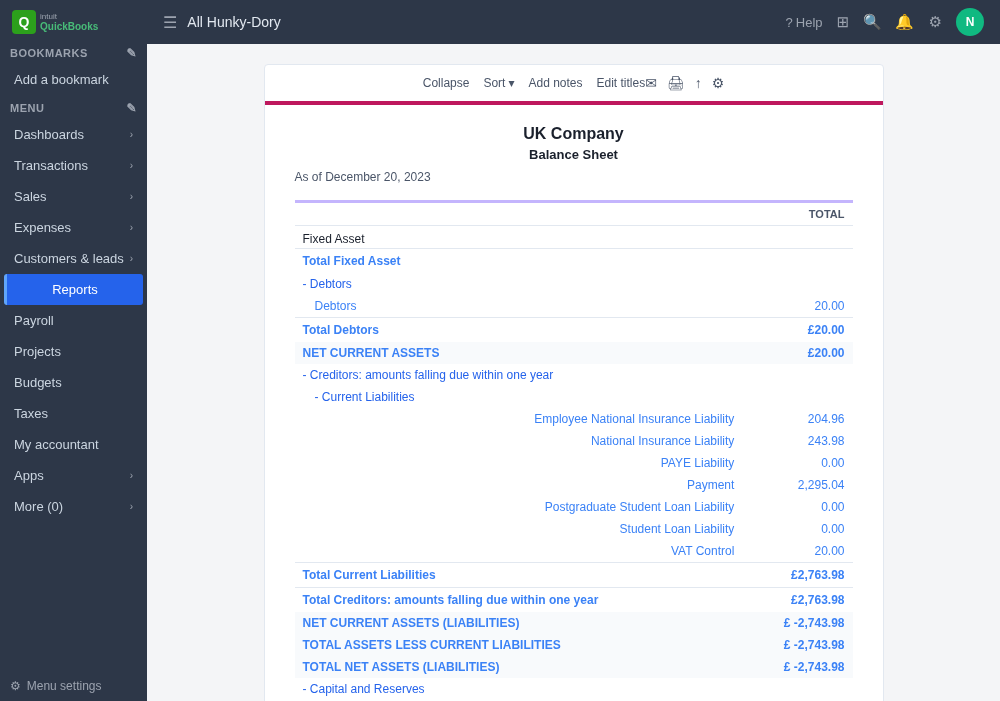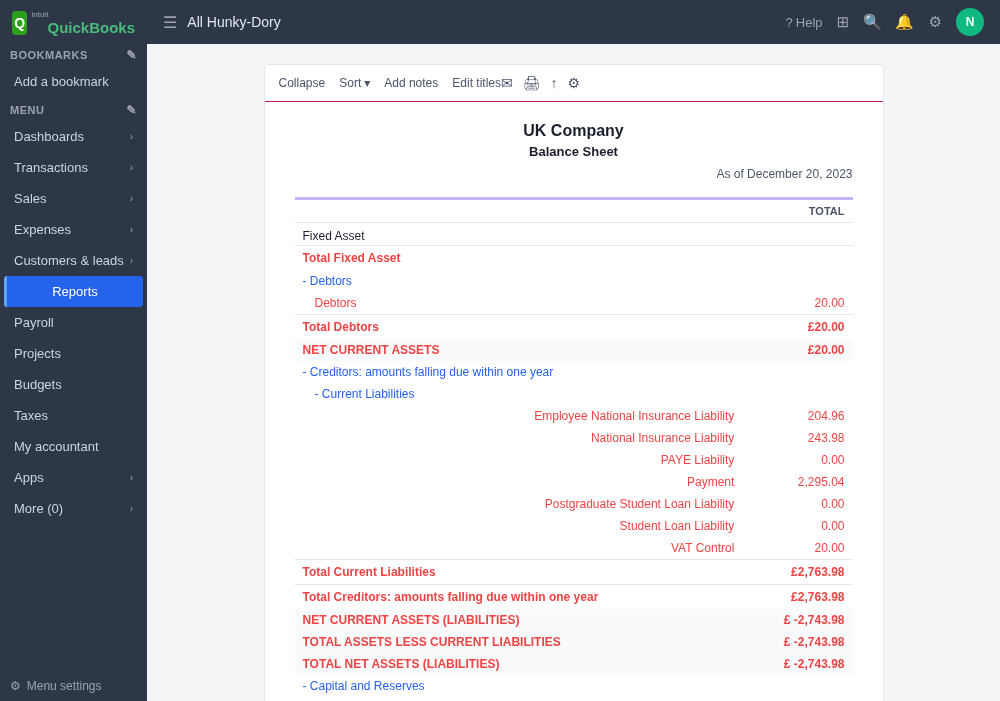--- a/index.html
+++ b/index.html
@@ -133,23 +133,23 @@
       background: white;
       border: 1px solid #e2e8f0;
       border-radius: 4px;
       max-width: 620px;
       margin: 0 auto;
     }
 
     .report-toolbar {
       display: flex;
       align-items: center;
-      justify-content: flex-start;
+      justify-content: center;
       padding: 10px 14px;
-      border-bottom: 1px solid #be185d;
+      border-bottom: 4px solid #be185d;
     }
     .report-toolbar-left {
       display: flex;
       align-items: center;
       gap: 14px;
     }
     .toolbar-btn {
       font-size: 12px;
       color: #4a5568;
       cursor: pointer;
@@ -182,21 +182,21 @@
       margin-bottom: 4px;
     }
     .report-subtitle {
       text-align: center;
       font-size: 13px;
       font-weight: 600;
       color: #1a202c;
       margin-bottom: 8px;
     }
     .report-date {
-      text-align: right;
+      text-align: left;
       font-size: 12px;
       color: #4a5568;
       margin-bottom: 16px;
     }
 
     
     .report-table {
       width: 100%;
       border-collapse: collapse;
       font-size: 12px;
@@ -207,21 +207,21 @@
       padding: 5px 8px;
       text-align: right;
       font-size: 11px;
       font-weight: 600;
       color: #4a5568;
       text-transform: uppercase;
     }
     .report-table thead th:first-child { text-align: left; }
     .report-table td {
       padding: 4px 8px;
-      color: #ef4444;
+      color: #3b82f6;
       font-size: 12px;
     }
     .report-table td:last-child { text-align: right; }
     .row-section-header td {
       font-weight: 400;
       padding-top: 6px;
       padding-bottom: 2px;
       color: #1a202c;
     }
     .row-total td {
@@ -245,21 +245,21 @@
       width: 24px; height: 24px;
       background: #2ca01c;
       border-radius: 4px;
       display: flex; align-items: center; justify-content: center;
       font-size: 14px; font-weight: 900; color: white;
     }
     .qb-brand {
       display: flex; flex-direction: column;
     }
     .qb-brand-top { font-size: 8px; color: #9ca3af; font-weight: 400; }
-    .qb-brand-bottom { font-size: 15px; color: #48bb78; font-weight: 700; margin-left: 16px; }
+    .qb-brand-bottom { font-size: 10px; color: #48bb78; font-weight: 700; }
   </style>
 </head>
 <body>
 
 <div class="sidebar">
   <div class="qb-logo">
     <div class="qb-icon">Q</div>
     <div class="qb-brand">
       <span class="qb-brand-top">intuit</span>
       <span class="qb-brand-bottom">QuickBooks</span>

